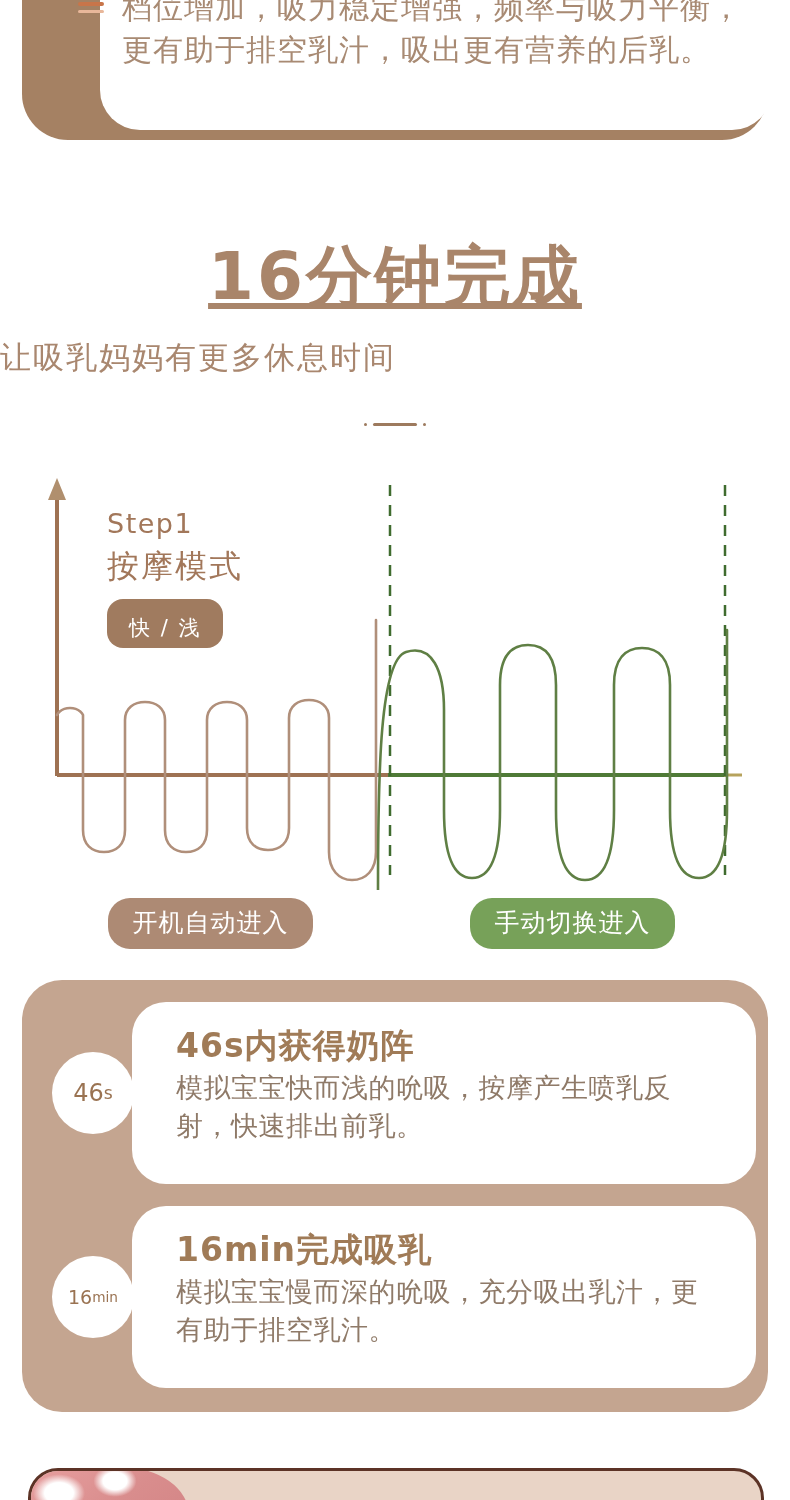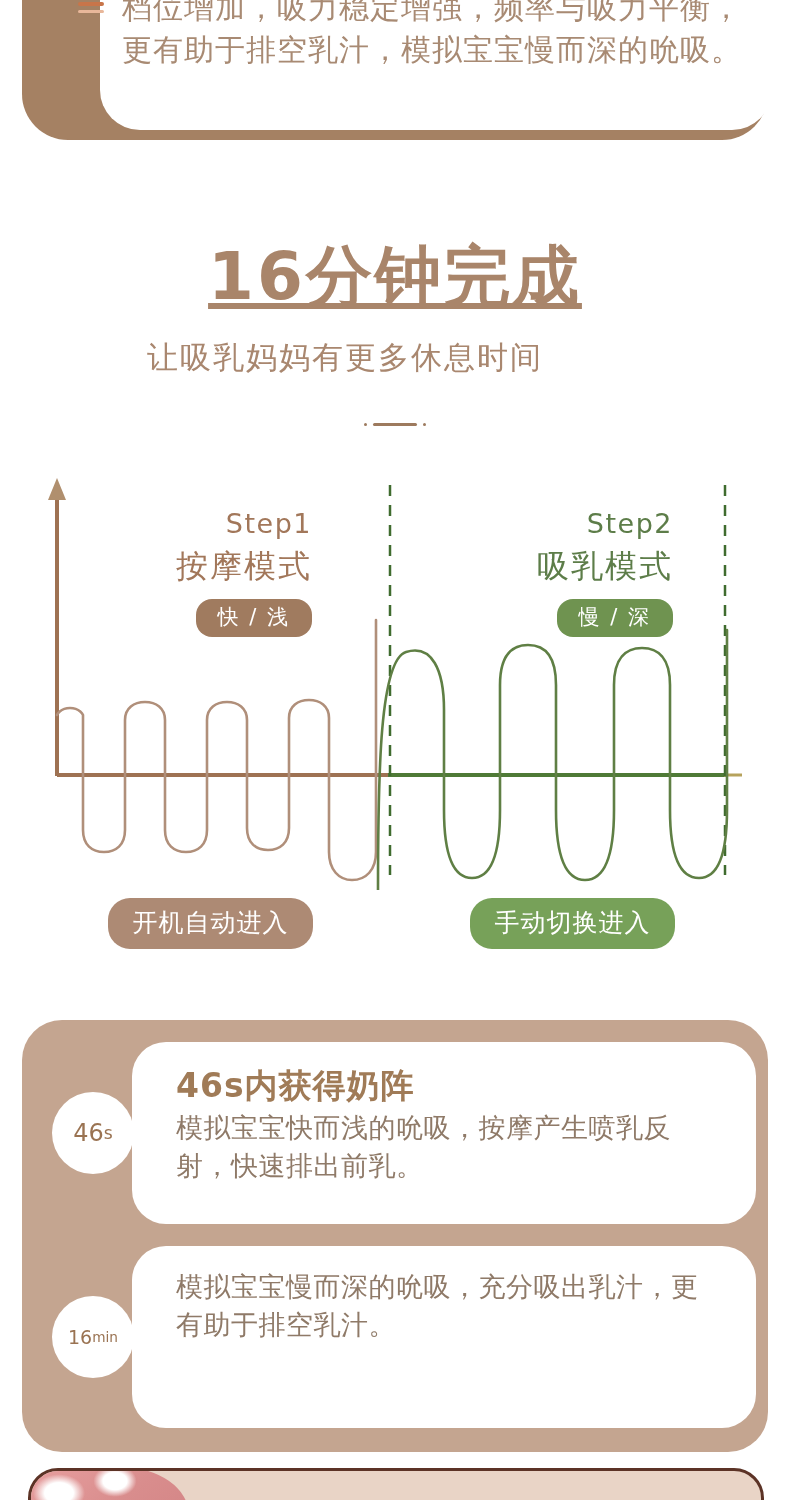--- a/index.html
+++ b/index.html
@@ -64,21 +64,21 @@
     font-size:66px;
     font-weight:bold;
     letter-spacing:3px;
     font-family:"DejaVu Sans","Liberation Sans",sans-serif;
     text-decoration:underline;
   }
   .subline {
     position:absolute;
     left:0; top:337px;
     width:690px;
-    text-align:center;
+    text-align:left;
     color:#a9876f;
     font-size:31px;
     letter-spacing:2px;
     font-family:"DejaVu Sans","Liberation Sans",sans-serif;
   }
   .divider {
     position:absolute;
     left:0; top:423px;
     width:790px;
     display:flex;
@@ -98,36 +98,36 @@
   }
 
   
   .chart {
     position:absolute;
     left:0; top:470px;
     width:790px; height:420px;
   }
   .chart svg { display:block; }
 
-  .step-block { position:absolute; text-align:right; }
+  .step-block { position:absolute; text-align:left; }
   .step-block .eyebrow {
     font-size:27px;
     letter-spacing:1.5px;
     font-family:"DejaVu Sans","Liberation Sans",sans-serif;
   }
   .step-block .mode {
     font-size:32px;
     margin-top:6px;
     letter-spacing:2px;
     font-family:Liberation Sans, sans-serif;
   }
   .pill {
     display:inline-block;
     margin-top:10px;
-    padding:4px 22px 6px;
+    padding:15px 22px 6px;
     border-radius:16px;
     color:#ffffff;
     font-size:21px;
     letter-spacing:2px;
     font-family:"DejaVu Sans","Liberation Sans",sans-serif;
   }
   .step1 { left:107px; top:38px; width:205px; color:#a2775a; }
   .step1 .pill { background:#a07b5f; }
   .step2 { left:468px; top:38px; width:205px; color:#5d7d49; }
   .step2 .pill { background:#6f9350; }
@@ -142,21 +142,21 @@
     text-align:center;
     padding:8px 0 10px;
     font-family:"DejaVu Sans","Liberation Sans",sans-serif;
   }
   .entry-left  { left:108px; top:898px; width:205px; background:#ad8a74; }
   .entry-right { left:470px; top:898px; width:205px; background:#77a159; }
 
   
   .features {
     position:absolute;
-    left:22px; top:1020px;
+    left:22px; top:980px;
     width:746px; height:432px;
     background:#c4a590;
     border-radius:40px;
   }
   .fcard {
     position:absolute;
     left:110px;
     width:624px;
     background:#ffffff;
     border-radius:34px;
@@ -220,21 +220,21 @@
 </head>
 <body>
 
 <div class="page">
 
   <div class="top-frame"></div>
   <div class="top-inner"></div>
   <div class="top-bullet"></div>
   <div class="top-bullet b2"></div>
   <div class="top-line l1">档位增加，吸力稳定增强，频率与吸力平衡，</div>
-  <div class="top-line l2">更有助于排空乳汁，模拟宝宝慢而深的吮吸。</div>
+  <div class="top-line l2">更有助于排空乳汁，吸出更有营养的后乳。</div>
 
   <div class="headline">16分钟完成</div>
   <div class="subline">让吸乳妈妈有更多休息时间</div>
   <div class="divider">
     <span class="dot"></span>
     <span class="dash"></span>
     <span class="dot"></span>
   </div>
 
   <div class="chart">
@@ -276,43 +276,39 @@
                C716,408 727,390 727,340
                L727,160" fill="none" stroke="#5f7f44" stroke-width="2.6" stroke-linecap="round"></path>
     </svg>
 
     <div class="step-block step1">
       <div class="eyebrow">Step1</div>
       <div class="mode">按摩模式</div>
       <div class="pill">快 / 浅</div>
     </div>
 
-    <div class="step-block step2">
-      <div class="eyebrow">Step2</div>
-      <div class="mode">吸乳模式</div>
-      <div class="pill">慢 / 深</div>
-    </div>
   </div>
 
   <div class="entry-btn entry-left">开机自动进入</div>
   <div class="entry-btn entry-right">手动切换进入</div>
 
   <div class="features">
 
     <div class="fcard c1">
       <div class="ftitle">46s内获得奶阵</div>
       <div class="fbody">模拟宝宝快而浅的吮吸，按摩产生喷乳反射，快速排出前乳。</div>
     </div>
 
     <div class="fbadge b1">
       <span>46</span>
         <span class="sub">s</span>
     </div>
 
     <div class="fcard c2">
+      <div class="ftitle">16min完成吸乳</div>
       <div class="fbody">模拟宝宝慢而深的吮吸，充分吸出乳汁，更有助于排空乳汁。</div>
     </div>
 
     <div class="fbadge b2">
       <span>16</span>
         <span class="sub">min</span>
     </div>
   </div>
 
   <div class="pink-card">

